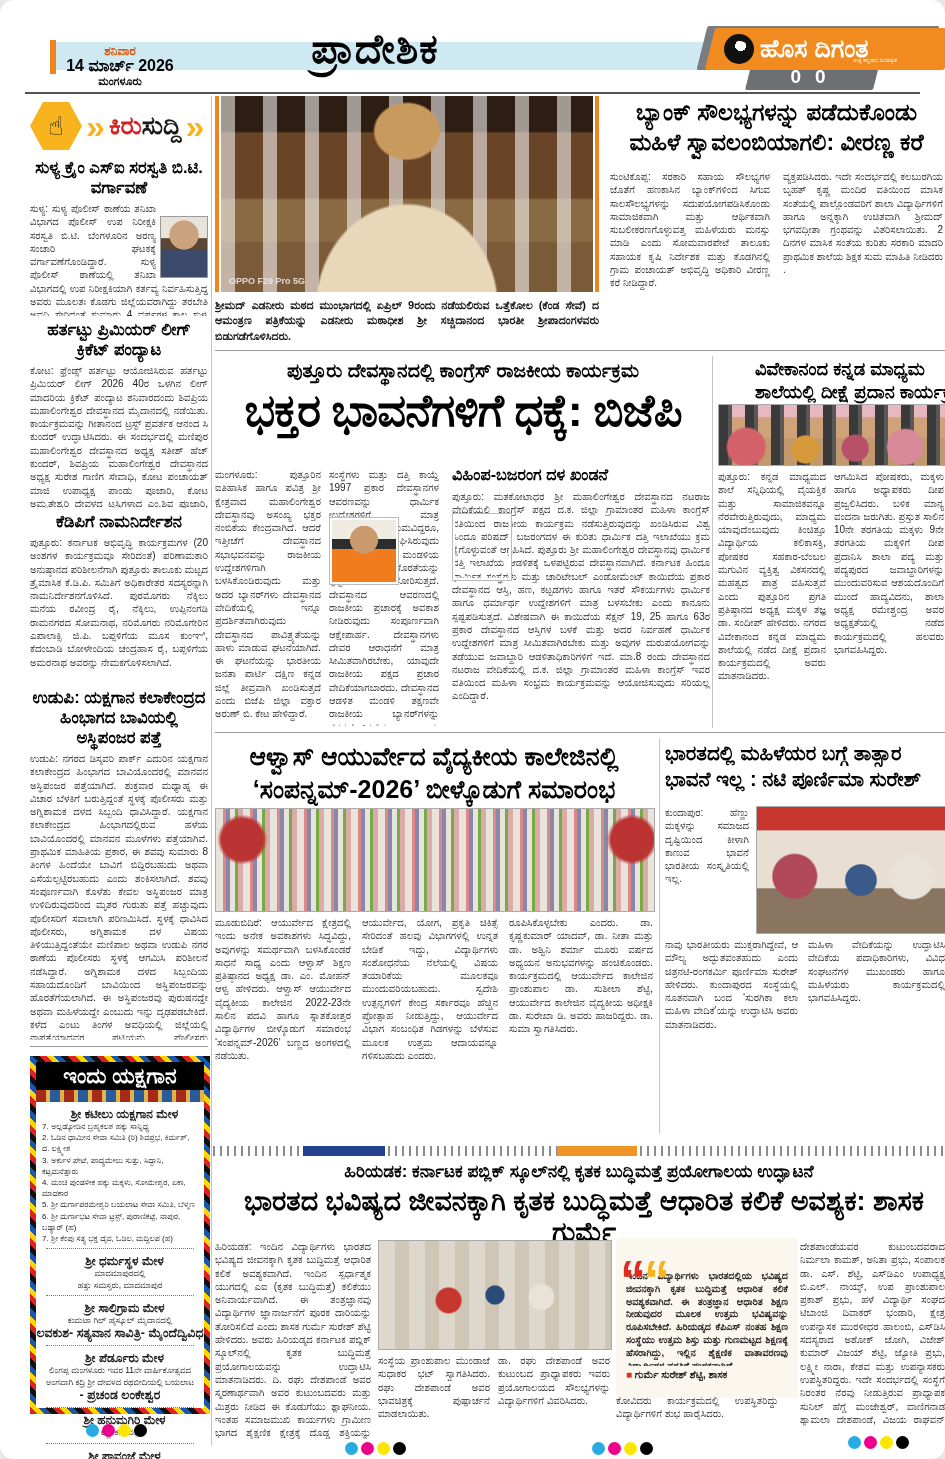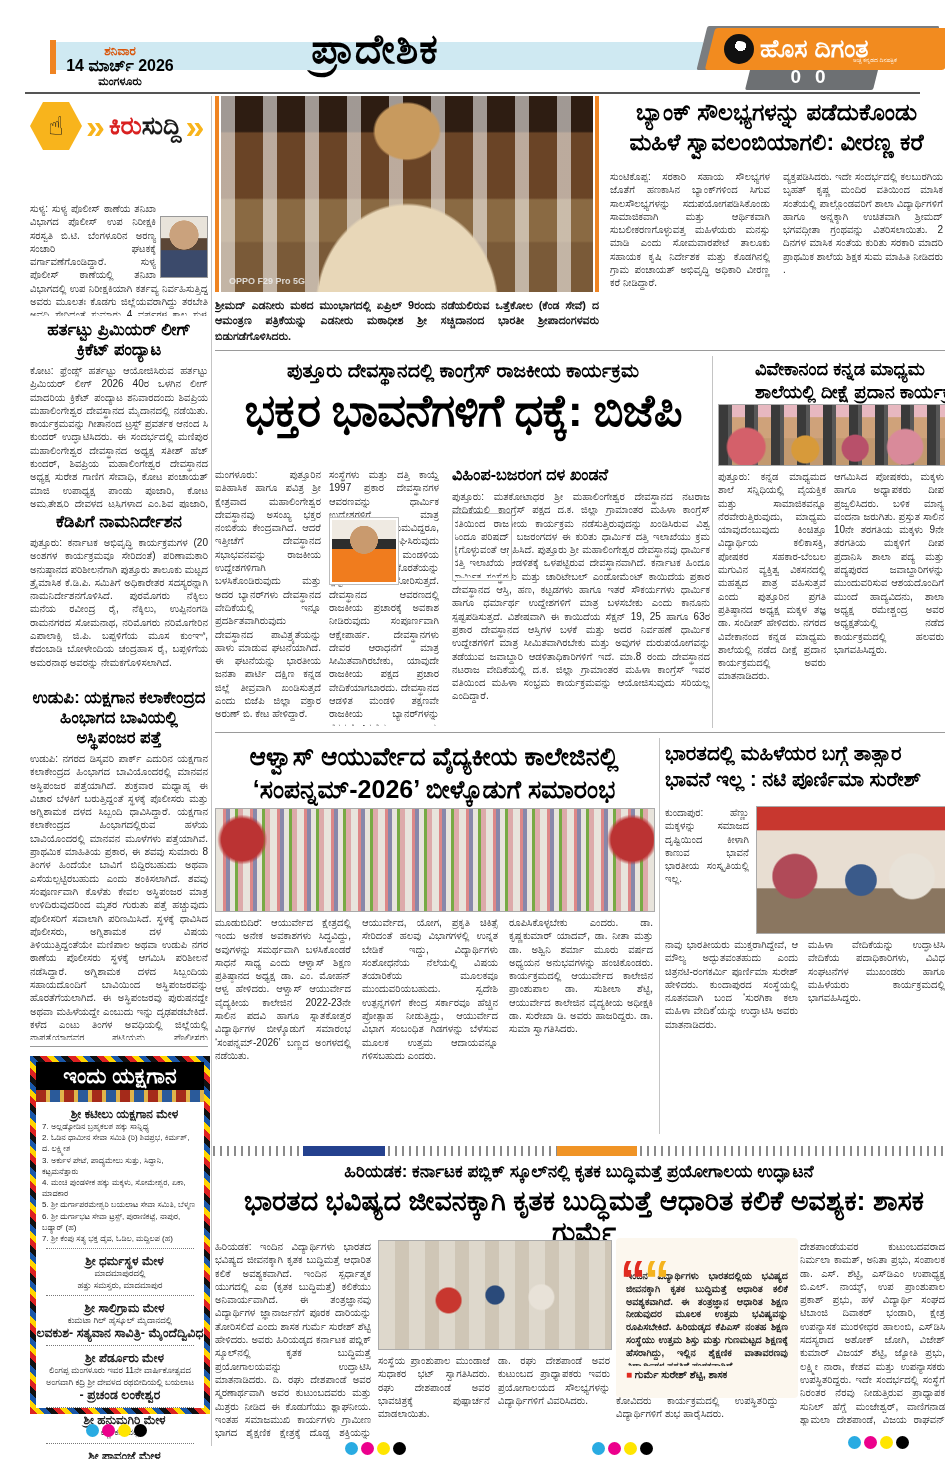--- a/index.html
+++ b/index.html
@@ -1,17 +1,17 @@
 <!DOCTYPE html>
 <html><head>
 <meta charset="utf-8">
 <style>
   html,body{margin:0;padding:0;background:#e8e8e8;}
   #page{position:relative;width:945px;height:1459px;background:#ffffff;margin:0 auto;
-        font-family:"Liberation Sans","DejaVu Sans",sans-serif;color:#1a1a1a;overflow:hidden;}
+        font-family:"Liberation Sans","DejaVu Sans",sans-serif;color:#1a1a1a;overflow:hidden;border-radius:14px;}
   .abs{position:absolute;}
   .just{text-align:justify;overflow:hidden;}
   .body-txt{font-size:10px;line-height:1.33;color:#222;}
   .head{font-weight:800;color:#000;}
   .center{text-align:center;}
   .vline{position:absolute;width:1px;background:#c4c4c4;}
   .hline{position:absolute;height:1px;background:#9a9a9a;}
   .photo{position:absolute;overflow:hidden;}
   .cmyk{position:absolute;display:flex;gap:3px;}
   .cmyk i{width:13px;height:13px;border-radius:50%;display:block;}
@@ -71,20 +71,21 @@
 
   <div class="abs" style="left:30px;top:100px;width:180px;height:52px;display:flex;align-items:center;gap:4px;">
     <div id="badge-hex">
         <span>☝</span>
       </div>
     <span class="chev">»</span>
     <span style="font-size:25px;font-weight:800;"><span style="color:#d92121;">ಕಿರು</span><span>ಸುದ್ದಿ</span></span>
     <span class="chev">»</span>
   </div>
 
+  <div class="abs head center" style="left:30px;top:158px;width:178px;font-size:16.5px;line-height:1.2;">ಸುಳ್ಯ ಕ್ರೈಂ ಎಸ್‌ಐ ಸರಸ್ವತಿ ಬಿ.ಟಿ. ವರ್ಗಾವಣೆ</div>
   <div class="abs just body-txt" style="left:30px;top:202px;width:178px;height:114px;">
     <span class="photo" style="position:static;float:right;width:46px;height:60px;margin:14px 0 2px 4px;border:1px solid #999;background:radial-gradient(circle at 50% 30%,#caa27d 0 30%,transparent 31%),linear-gradient(180deg,#e8e3da 0 35%,#5b4636 36% 55%,#3b4a6b 56%);"></span>
     <span>ಸುಳ್ಯ: ಸುಳ್ಯ ಪೊಲೀಸ್ ಠಾಣೆಯ ತನಿಖಾ ವಿಭಾಗದ ಪೊಲೀಸ್ ಉಪ ನಿರೀಕ್ಷಕಿ ಸರಸ್ವತಿ ಬಿ.ಟಿ. ಬೆಂಗಳೂರಿನ ಅರಣ್ಯ ಸಂಚಾರಿ ಘಟಕಕ್ಕೆ ವರ್ಗಾವಣೆಗೊಂಡಿದ್ದಾರೆ. ಸುಳ್ಯ ಪೊಲೀಸ್ ಠಾಣೆಯಲ್ಲಿ ತನಿಖಾ ವಿಭಾಗದಲ್ಲಿ ಉಪ ನಿರೀಕ್ಷಕಿಯಾಗಿ ಕರ್ತವ್ಯ ನಿರ್ವಹಿಸುತ್ತಿದ್ದ ಅವರು ಮೂಲತಃ ಕೊಡಗು ಜಿಲ್ಲೆಯವರಾಗಿದ್ದು ತರಬೇತಿ ಅವಧಿ ಸೇರಿದಂತೆ ಸುಮಾರು 4 ವರ್ಷಗಳ ಕಾಲ ಸುಳ್ಯ ಪೊಲೀಸ್ ಠಾಣೆಯಲ್ಲಿ ಅವರು ಕರ್ತವ್ಯ ನಿರ್ವಹಿಸಿ ಇದೀಗ ಬೆಂಗಳೂರಿನಲ್ಲಿ ಅರಣ್ಯ ಸಂಚಾರಿ ಘಟಕಕ್ಕೆ ವರ್ಗಾವಣೆಯಾಗಿದ್ದು ಅವರ ಖಾಲಿ ಹುದ್ದೆಗೆ ಇನ್ನಷ್ಟೇ ನೂತನ ತನಿಖಾ ಉಪ ನಿರೀಕ್ಷಕರ ನೇಮಕವಾಗಬೇಕಿದೆ.</span>
   </div>
 
   <div class="abs head center" style="left:30px;top:320px;width:178px;font-size:16.5px;line-height:1.2;">ಹರ್ತಟ್ಟು ಪ್ರಿಮಿಯರ್ ಲೀಗ್ ಕ್ರಿಕೆಟ್ ಪಂದ್ಯಾಟ</div>
   <div class="abs just body-txt" style="left:30px;top:364px;width:178px;height:144px;">ಕೋಟ: ಫ್ರೆಂಡ್ಸ್ ಹರ್ತಟ್ಟು ಆಯೋಜಿಸಿರುವ ಹರ್ತಟ್ಟು ಪ್ರಿಮಿಯರ್ ಲೀಗ್ 2026 40ರ ಒಳಗಿನ ಲೀಗ್ ಮಾದರಿಯ ಕ್ರಿಕೆಟ್ ಪಂದ್ಯಾಟ ಶನಿವಾರದಂದು ಶಿವಪ್ರಿಯ ಮಹಾಲಿಂಗೇಶ್ವರ ದೇವಸ್ಥಾನದ ಮೈದಾನದಲ್ಲಿ ನಡೆಯಿತು. ಕಾರ್ಯಕ್ರಮವನ್ನು ಗೀತಾನಂದ ಟ್ರಸ್ಟ್ ಪ್ರವರ್ತಕ ಆನಂದ ಸಿ ಕುಂದರ್ ಉದ್ಘಾಟಿಸಿದರು. ಈ ಸಂದರ್ಭದಲ್ಲಿ ಮಣಿಪುರ ಮಹಾಲಿಂಗೇಶ್ವರ ದೇವಸ್ಥಾನದ ಅಧ್ಯಕ್ಷ ಸತೀಶ್ ಹೆಚ್ ಕುಂದರ್, ಶಿವಪ್ರಿಯ ಮಹಾಲಿಂಗೇಶ್ವರ ದೇವಸ್ಥಾನದ ಅಧ್ಯಕ್ಷ ಸುರೇಶ ಗಾಣಿಗ ಸೇವಾಧಿ, ಕೋಟ ಪಂಚಾಯತ್ ಮಾಜಿ ಉಪಾಧ್ಯಕ್ಷ ಪಾಂಡು ಪೂಜಾರಿ, ಕೋಟ ಅಮೃತೇಶ್ವರಿ ದೇವಳದ ಟ್ರಸ್ಟಿಗಳಾದ ಎಂ.ಶಿವ ಪೂಜಾರಿ, ಗಣೇಶ್ ಕೆ. ನೆಲ್ಲಿಮಟ್ಟು, ಶಿವಪ್ರಿಯ ದೇವಳದ ಆರ್ಥಿಕ ಸುಧೀರ್ ಐತಾಳ್, ಮಾಜಿ ಜಿ.ಪಂ ಸದಸ್ಯ ರಾಘವೇಂದ್ರ, ಕಾರ್ಯಾ ಬಾನಿಕೆರೆ, ಸಾಮಾಜಿಕ ಕಾರ್ಯಕರ್ತ ವಿನೋದ್ ಗಾಣಿಗ ಕೋಟ ಉಪಸ್ಥಿತರಿದ್ದರು.</div>
 
   <div class="abs head center" style="left:30px;top:512px;width:178px;font-size:16.5px;line-height:1.2;">ಕೆಡಿಪಿಗೆ ನಾಮನಿರ್ದೇಶನ</div>
   <div class="abs just body-txt" style="left:30px;top:536px;width:178px;height:148px;">ಪುತ್ತೂರು: ಕರ್ನಾಟಕ ಅಭಿವೃದ್ಧಿ ಕಾರ್ಯಕ್ರಮಗಳ (20 ಅಂಶಗಳ ಕಾರ್ಯಕ್ರಮವೂ ಸೇರಿದಂತೆ) ಪರಿಣಾಮಕಾರಿ ಅನುಷ್ಠಾನದ ಪರಿಶೀಲನೆಗಾಗಿ ಪುತ್ತೂರು ತಾಲೂಕು ಮಟ್ಟದ ತ್ರೈಮಾಸಿಕ ಕೆ.ಡಿ.ಪಿ. ಸಮಿತಿಗೆ ಅಧಿಕಾರೇತರ ಸದಸ್ಯರನ್ನಾಗಿ ನಾಮನಿರ್ದೇಶನಗೊಳಿಸಿದೆ. ಪುರಮೊಗರು ನೆಕ್ಕಿಲು ಮನೆಯ ರವೀಂದ್ರ ರೈ, ನೆಕ್ಕಿಲು, ಉಪ್ಪಿನಂಗಡಿ ರಾಮನಗರದ ಸೋಮನಾಥ, ನರಿಮೊಗರು ನರಿಮೊಗೇರಿನ ಎಪಾಲಾಕ್ಸಿ ಜಿ.ಪಿ. ಬಪ್ಪಳಿಗೆಯ ಮೂಸ ಕುಂಞಿ, ಕೆದಂಬಾಡಿ ಬೋಳೇಂದಿಯ ಚಂದ್ರಹಾಸ ರೈ, ಬಪ್ಪಳಿಗೆಯ ಅಮರನಾಥ ಅವರನ್ನು ನೇಮಕಗೊಳಿಸಲಾಗಿದೆ.</div>

